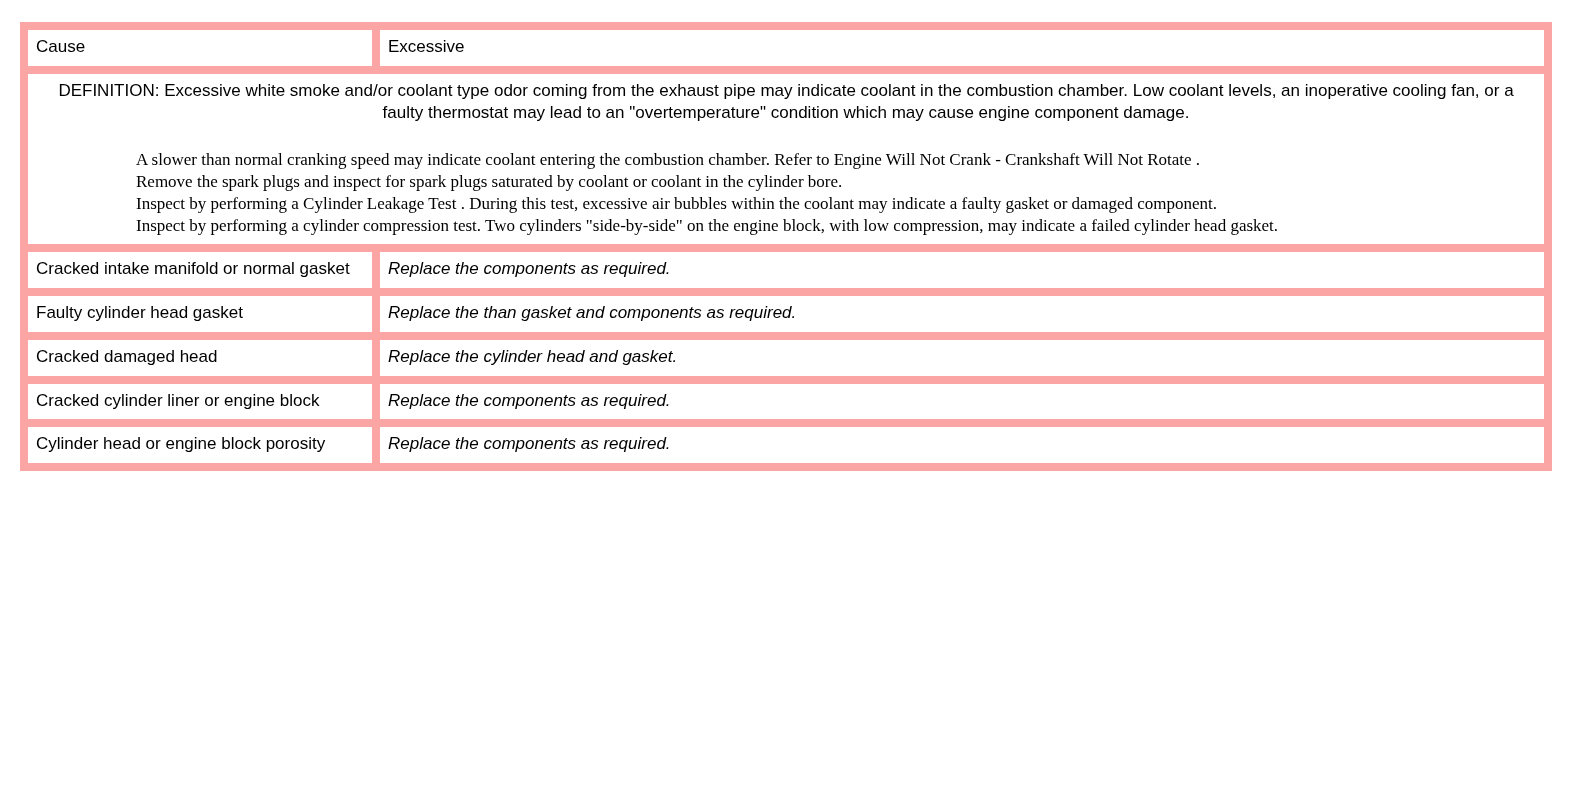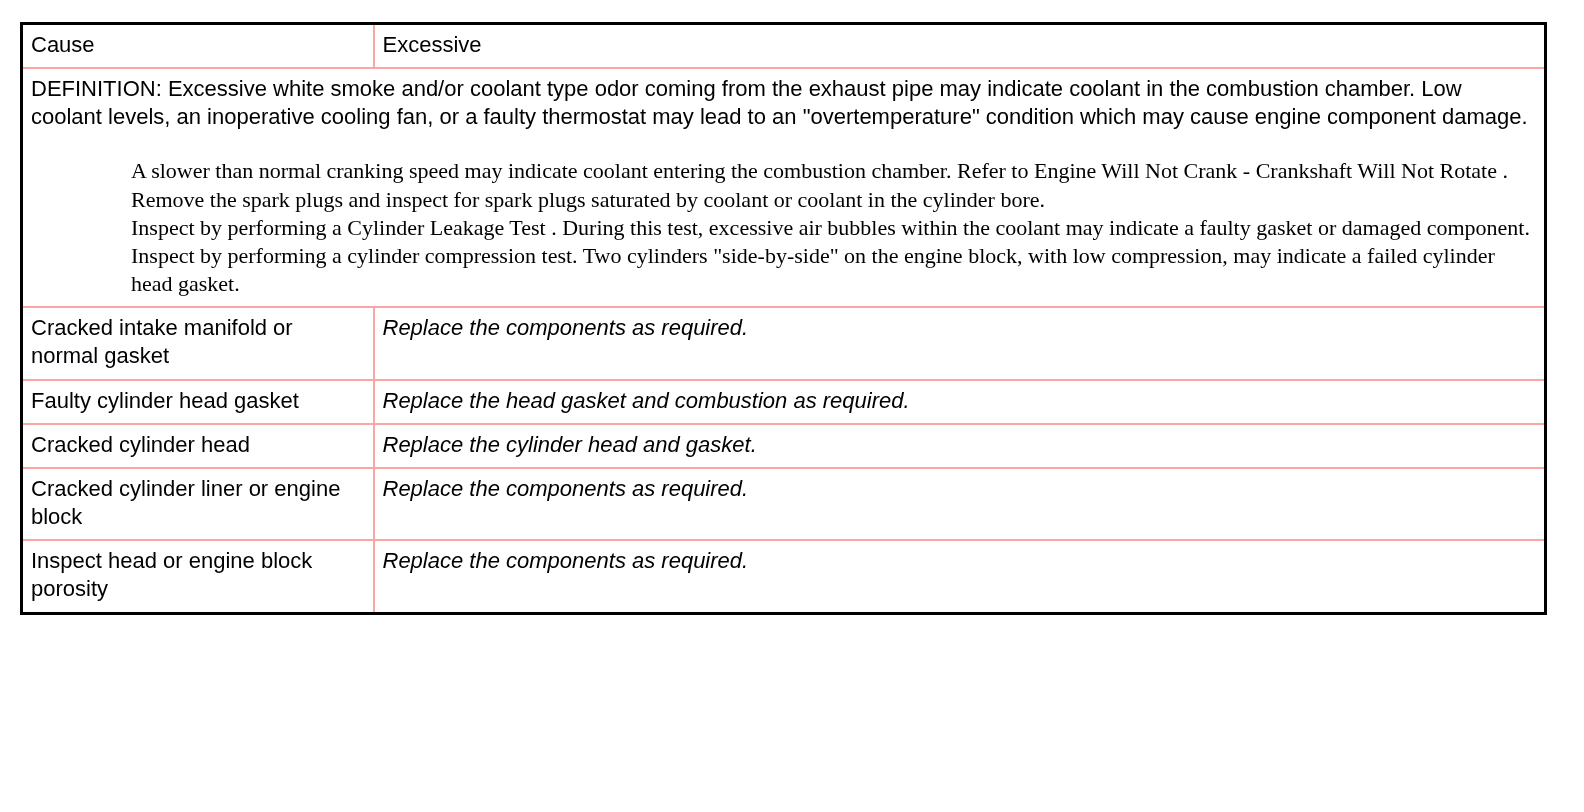--- a/index.html
+++ b/index.html
@@ -21,42 +21,43 @@
     box-sizing: border-box;
     padding: 22px 20px 20px 20px;
   }
   table.diag {
     width: 1524px;
     border-collapse: collapse;
     table-layout: fixed;
     border: 3px solid #000;
   }
   table.diag td, table.diag th {
-    border: 2px solid #fca5a5;
+    border: 8px solid #fca5a5;
     vertical-align: top;
     padding: 6px 8px 8px 8px;
-    font-size: 22px;
+    font-size: 17px;
     line-height: 1.28;
     font-weight: normal;
     text-align: left;
   }
   th.hdr {
     text-align: center;
     font-weight: bold;
     font-size: 20px;
     padding: 7px 4px 8px 4px;
   }
   col.c-cause { width: 352px; }
   col.c-corr  { width: 1172px; }
 
   td.def {
     padding: 8px 10px 10px 8px;
   }
   .def p.lead {
     margin: 0 0 0 0;
+    text-align: center;
   }
   .def ul.steps {
     list-style: none;
     margin: 26px 0 0 0;
     padding: 0 0 0 100px;
     font-family: Liberation Serif, serif;
   }
   .def ul.steps li {
     margin: 0 0 0 0;
     text-indent: 0;
@@ -97,29 +98,29 @@
             <li>Inspect by performing a cylinder compression test. Two cylinders "side-by-side" on the engine block, with low compression, may indicate a failed cylinder head gasket.</li>
           </ul>
         </td>
       </tr>
       <tr>
         <td class="cause-cell">Cracked intake manifold or normal gasket</td>
         <td class="corr-cell">Replace the components as required.</td>
       </tr>
       <tr>
         <td class="cause-cell">Faulty cylinder head gasket</td>
-        <td class="corr-cell">Replace the head gasket and combustion as required.</td>
+        <td class="corr-cell">Replace the than gasket and components as required.</td>
       </tr>
       <tr>
-        <td class="cause-cell">Cracked cylinder head</td>
+        <td class="cause-cell">Cracked damaged head</td>
         <td class="corr-cell">Replace the cylinder head and gasket.</td>
       </tr>
       <tr>
         <td class="cause-cell">Cracked cylinder liner or engine block</td>
         <td class="corr-cell">Replace the components as required.</td>
       </tr>
       <tr>
-        <td class="cause-cell">Inspect head or engine block porosity</td>
+        <td class="cause-cell">Cylinder head or engine block porosity</td>
         <td class="corr-cell tall-pad">Replace the components as required.</td>
       </tr>
     </tbody>
   </table>
 </div>
 
 </body></html>

